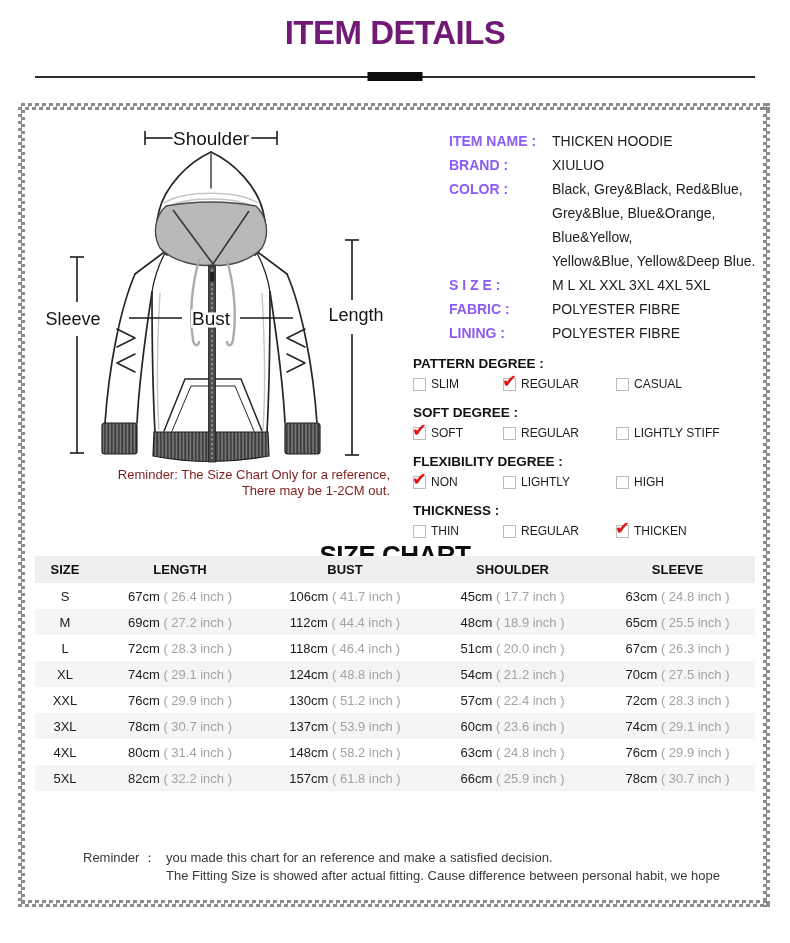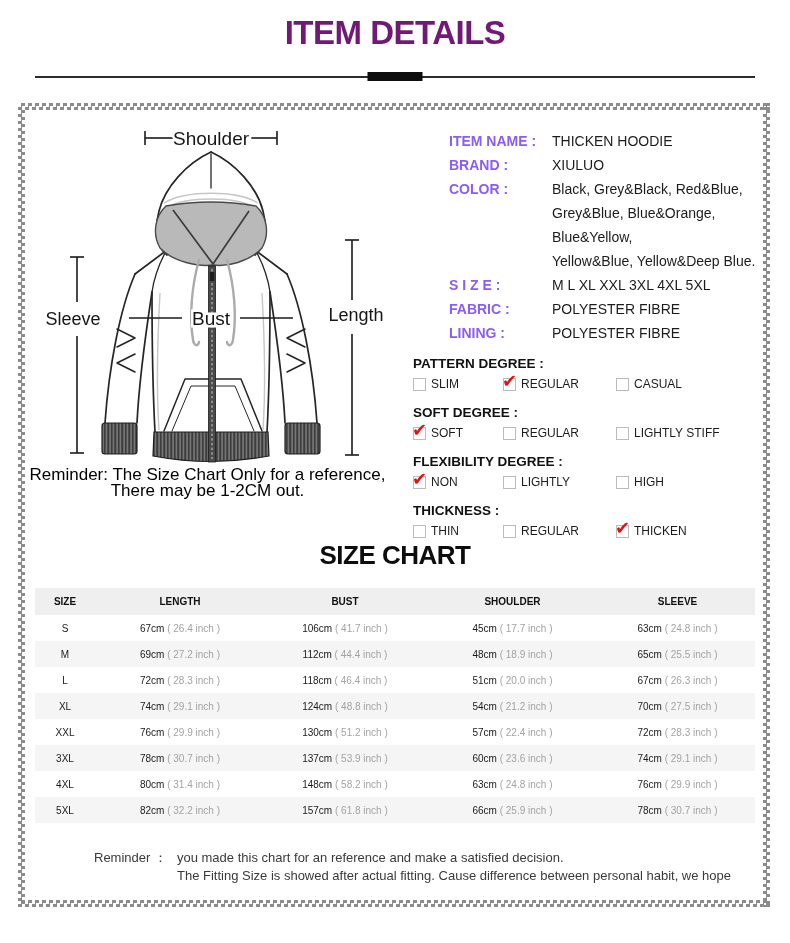--- a/index.html
+++ b/index.html
@@ -16,52 +16,52 @@
   
   .fb{position:absolute;background:repeating-conic-gradient(#8c8c8c 0% 25%, transparent 0% 50%);
       background-size:7px 7px;}
   .fb-top{left:18px;top:103px;width:752px;height:7px;}
   .fb-bottom{left:18px;top:900px;width:752px;height:7px;}
   .fb-left{left:18px;top:103px;width:7px;height:804px;}
   .fb-right{left:763px;top:103px;width:7px;height:804px;}
 
   
   .hoodie-svg{position:absolute;left:25px;top:110px;width:385px;height:356px;}
-  .diagram-note{position:absolute;left:25px;top:467px;width:365px;text-align:center;
-                font-size:17px;line-height:16px;color:#000000;}
+  .diagram-note{position:absolute;left:25px;top:467px;width:365px;text-align:right;
+                font-size:13px;line-height:16px;color:#7f1d1d;}
   .diagram-note span{display:block;}
 
   
   .specs{position:absolute;left:413px;top:129px;width:355px;}
   .spec-row{display:flex;font-size:14px;line-height:24px;}
   .spec-label{flex:none;width:103px;font-weight:bold;color:#8b5cf6;padding-left:36px;}
   .spec-value{color:#1c1c1c;}
   .spec-value.multi span{display:block;}
   .degree-group{margin-top:9px;}
   .degree-title{font-size:13.5px;font-weight:bold;line-height:19px;color:#111;}
   .degree-options{display:grid;grid-template-columns:90px 113px 1fr;line-height:20px;margin-top:1px;}
   .opt{display:flex;align-items:center;font-size:12px;color:#1c1c1c;}
   .checkbox{flex:none;width:11px;height:11px;border:1.5px solid #bcbcbc;background:#fff;
             position:relative;margin-right:5px;}
   .checkbox.checked::after{content:"\2714";position:absolute;left:-2px;top:-8px;
             font-size:18px;font-weight:bold;color:#e01212;}
 
   
   .chart-title{position:absolute;top:540px;left:35px;width:720px;margin:0;text-align:center;
                font-size:26px;font-weight:bold;letter-spacing:-.5px;color:#0d0d0d;}
-  .size-table{position:absolute;left:35px;top:588px;width:720px;font-size:10px;}
+  .size-table{position:absolute;left:35px;top:556px;width:720px;font-size:13px;}
   .trow{display:grid;grid-template-columns:60px 170px 160px 175px 155px;align-items:center;
         text-align:center;height:26px;}
   .thead{height:27px;background:#efefef;font-weight:bold;color:#101010;}
   .trow.alt{background:#f5f5f5;}
   .cm{color:#1b1b1b;}
   .inch{color:#a3a3a3;}
 
   
-  .footer-note{position:absolute;left:94px;top:849px;width:650px;display:flex;
+  .footer-note{position:absolute;left:83px;top:849px;width:650px;display:flex;
                font-size:13px;line-height:18px;color:#3a3a3a;}
   .fr-label{flex:none;margin-right:10px;white-space:nowrap;}
   .fr-lines span{display:block;}
 </style>
 </head>
 <body>
 
 <div class="page">
 
   <h1 class="page-title">ITEM DETAILS</h1>

